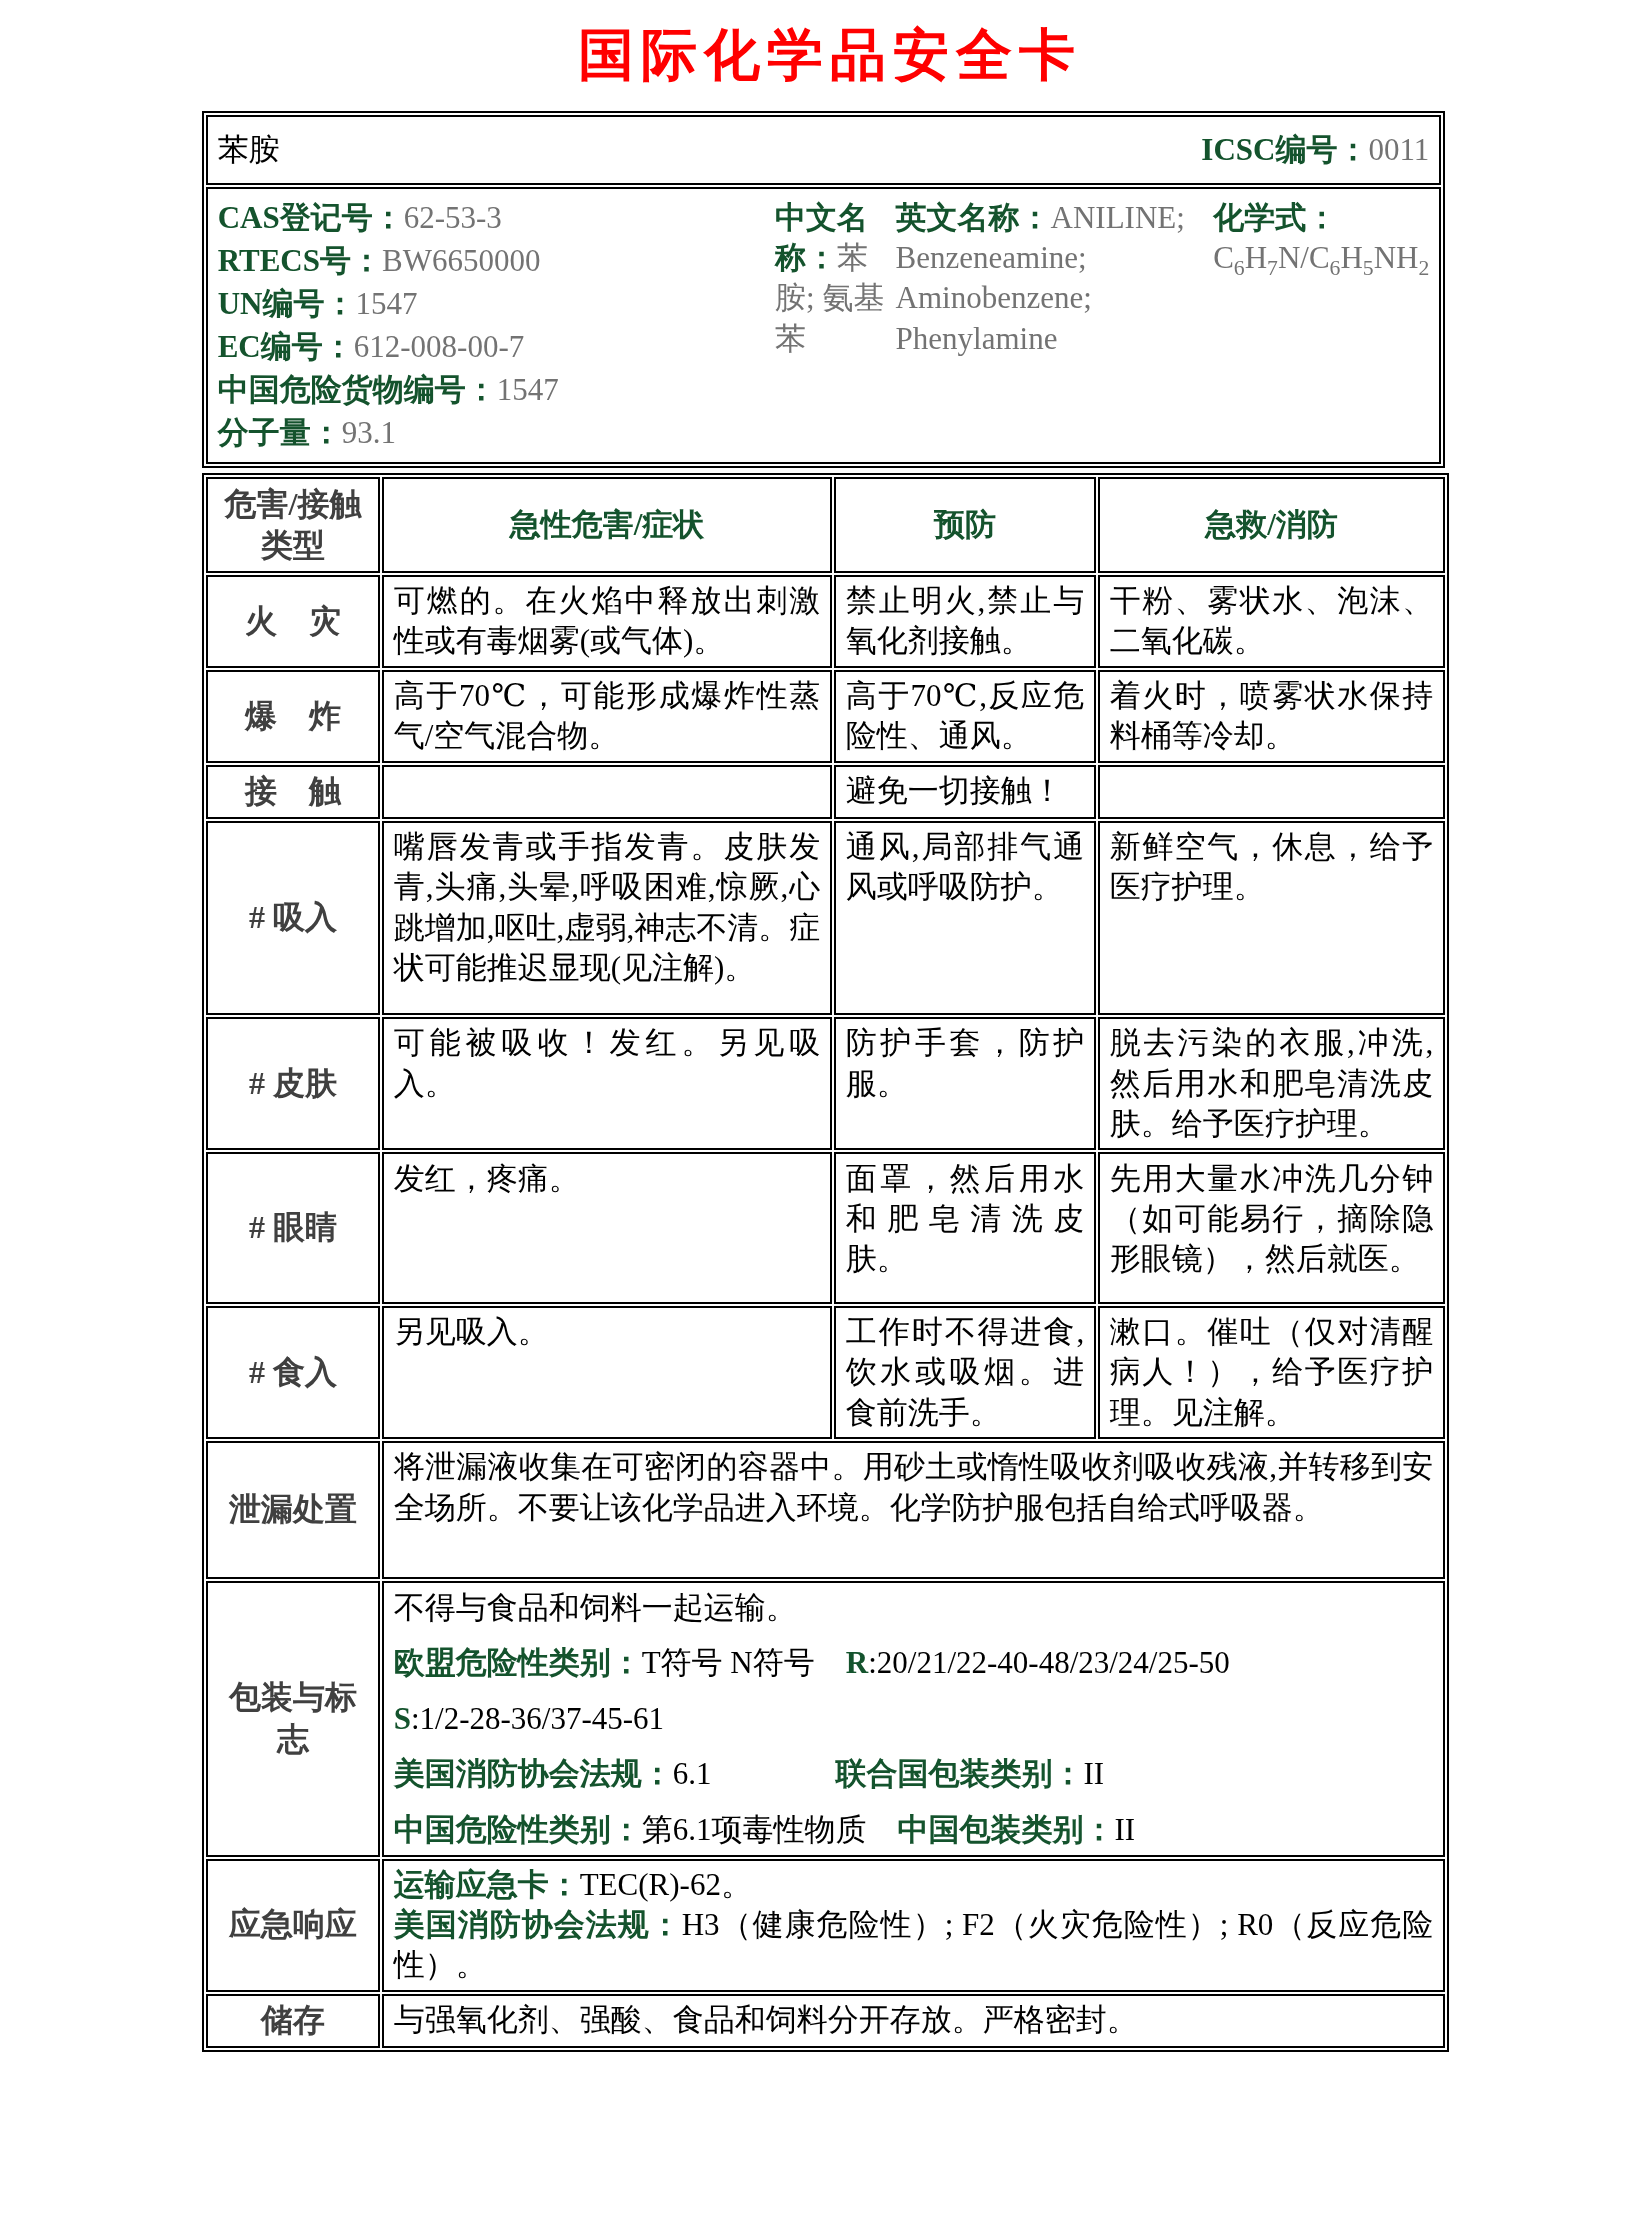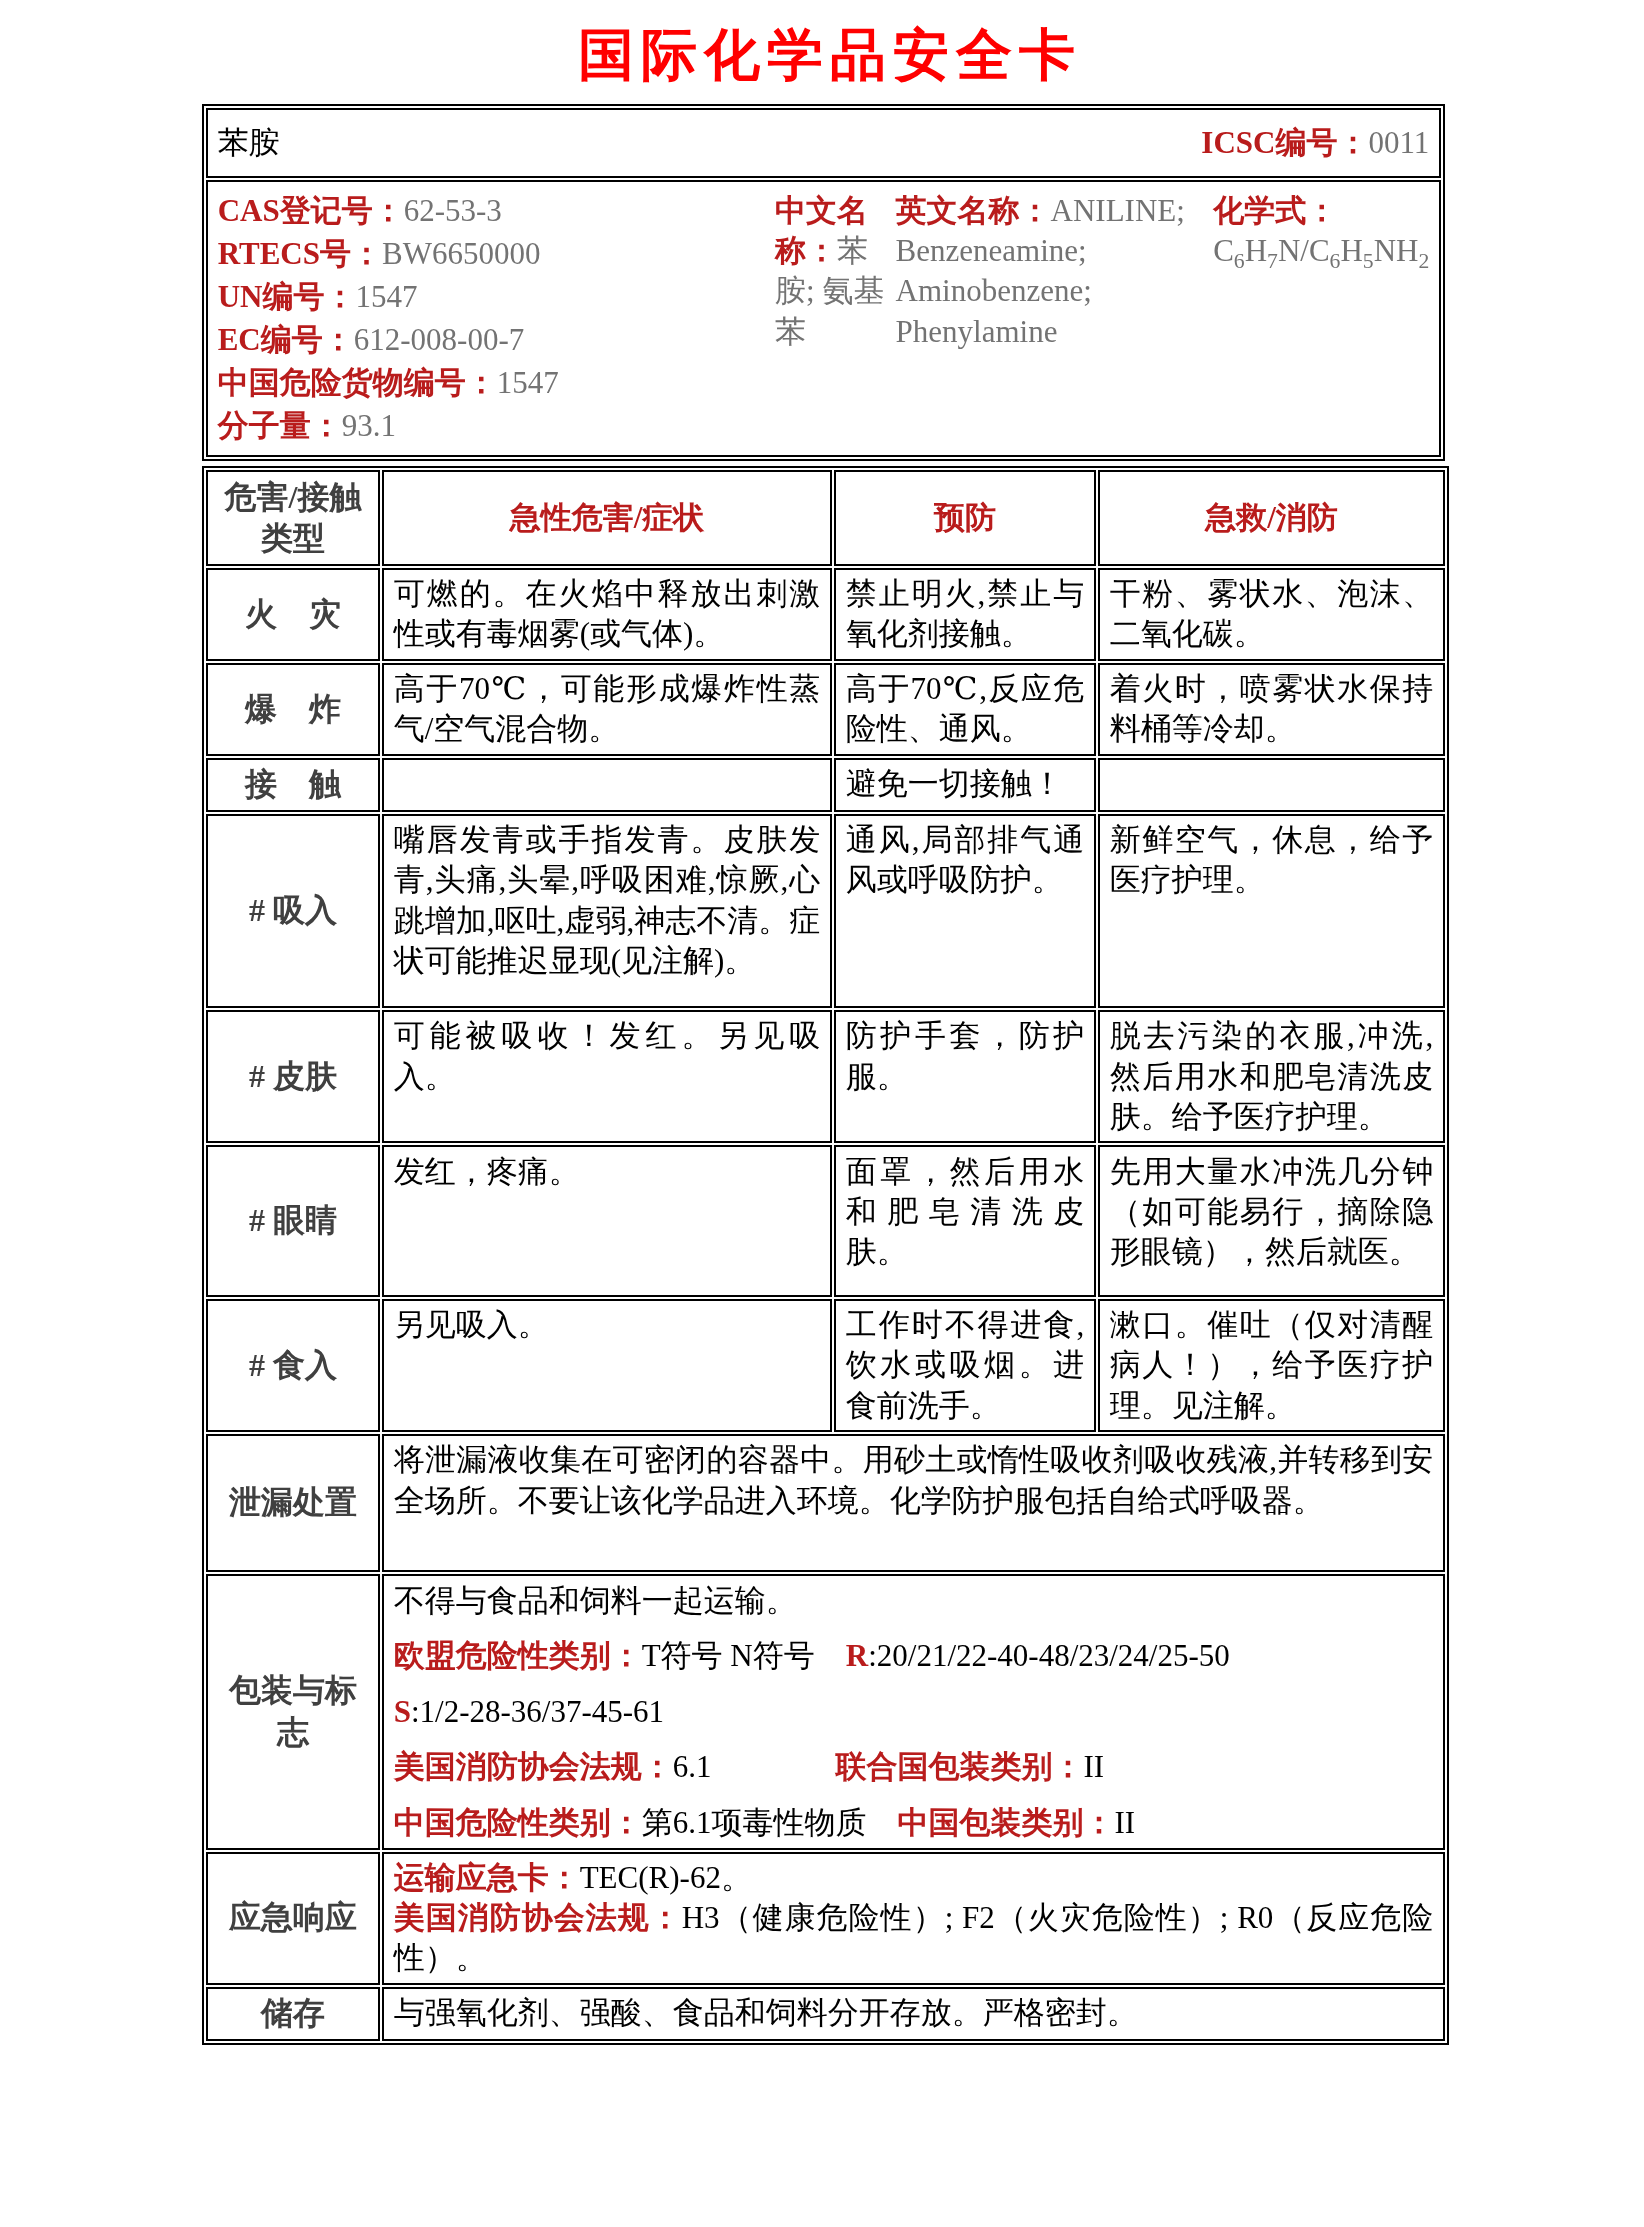--- a/index.html
+++ b/index.html
@@ -20,21 +20,21 @@
     text-align: center;
     font-size: 56px;
     font-weight: bold;
     color: #ff0000;
     letter-spacing: 7px;
     padding-left: 16px;
   }
   .card-wrap {
     position: absolute;
     left: 202px;
-    top: 104px;
+    top: 111px;
     width: 1243px;
   }
   table.card-table {
     border-collapse: separate;
     border-spacing: 2.8px;
     border: 2.8px solid #000000;
     background: #ffffff;
     width: 100%;
     table-layout: fixed;
   }
@@ -42,21 +42,21 @@
     margin-top: 5.6px;
   }
   td {
     border: 2.1px solid #000000;
     padding: 4.2px 9.7px;
     vertical-align: top;
     font-size: 31px;
     line-height: 1.3;
   }
   .lbl {
-    color: #b91c1c;
+    color: #14532d;
     font-weight: bold;
   }
   .val { color: #737373; }
 
   
   .row-name td { height: 58px; vertical-align: middle; }
   .name-flex {
     display: flex;
     justify-content: space-between;
     align-items: center;

